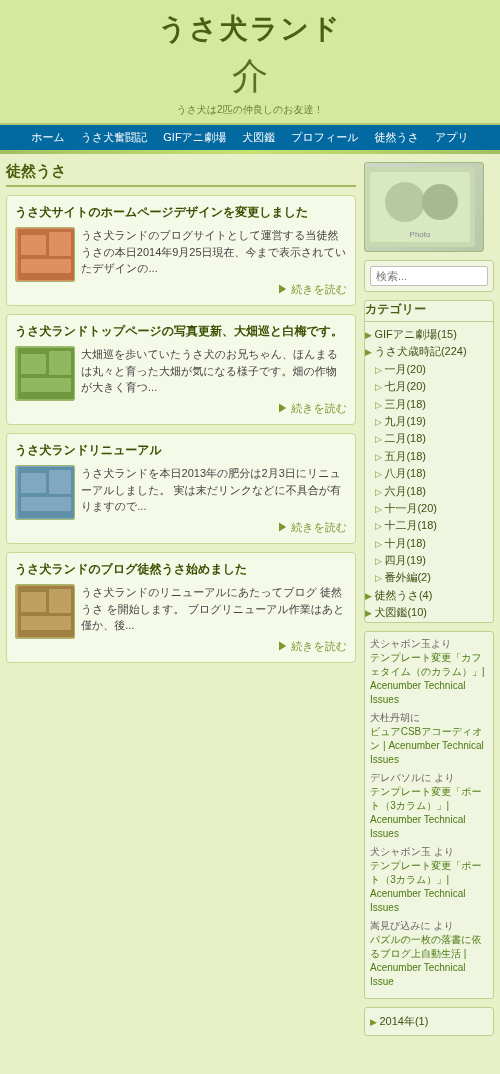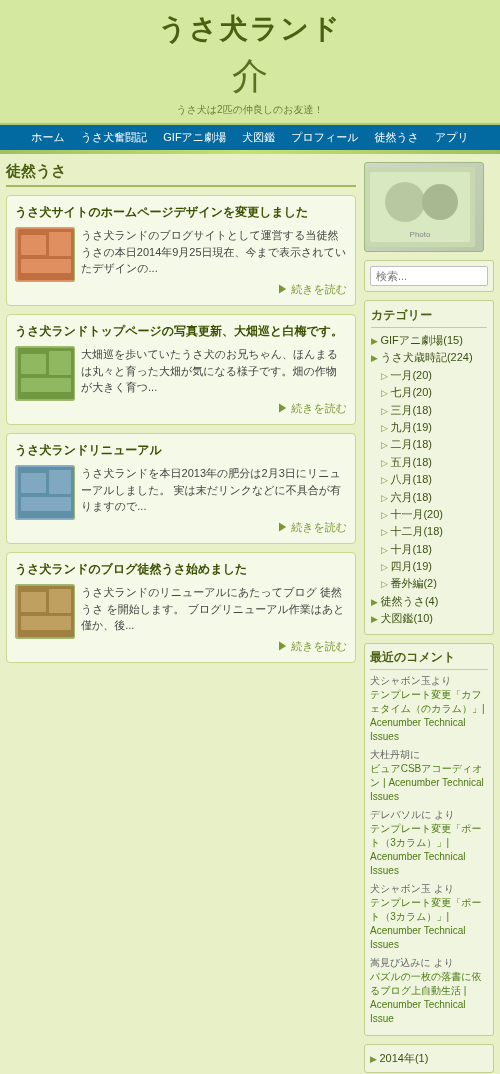--- a/index.html
+++ b/index.html
@@ -157,21 +157,21 @@
       font-size: 11px;
       border-radius: 2px;
       background: #fff;
       color: #999;
     }
 
     .sidebar-section {
       background: #f0f5e0;
       border: 1px solid #c0d090;
       border-radius: 3px;
-      padding: 6px;
+      padding: 0;
       margin-bottom: 8px;
     }
     .sidebar-section-title {
       font-size: 12px;
       font-weight: bold;
       color: #4a6010;
       border-bottom: 1px solid #c0d090;
       padding-bottom: 3px;
       margin-bottom: 4px;
     }
@@ -364,21 +364,20 @@
           <div class="sidebar-item indent">十二月(18)</div>
           <div class="sidebar-item indent">十月(18)</div>
           <div class="sidebar-item indent">四月(19)</div>
           <div class="sidebar-item indent">番外編(2)</div>
           <div class="sidebar-item">徒然うさ(4)</div>
           <div class="sidebar-item">犬図鑑(10)</div>
         </div>
     </div>
 
     <div class="recent-comments-section">
-      <div class="sidebar-section-title">最近のコメント</div>
       <div id="comments-container">
           <div class="comment-entry"><span class="comment-author">犬シャボン玉より</span><br><span class="comment-link">テンプレート変更「カフェタイム（のカラム）」| Acenumber Technical Issues</span></div>
           <div class="comment-entry"><span class="comment-author">大杜丹胡に</span><br><span class="comment-link">ビュアCSBアコーディオン | Acenumber Technical Issues</span></div>
           <div class="comment-entry"><span class="comment-author">デレバソルに より</span><br><span class="comment-link">テンプレート変更「ポート（3カラム）」| Acenumber Technical Issues</span></div>
           <div class="comment-entry"><span class="comment-author">犬シャボン玉 より</span><br><span class="comment-link">テンプレート変更「ポート（3カラム）」| Acenumber Technical Issues</span></div>
           <div class="comment-entry"><span class="comment-author">嵩見び込みに より</span><br><span class="comment-link">パズルの一枚の落書に依るブログ上自動生活 | Acenumber Technical Issue</span></div>
         </div>
     </div>
 
     <div class="archive-section">

